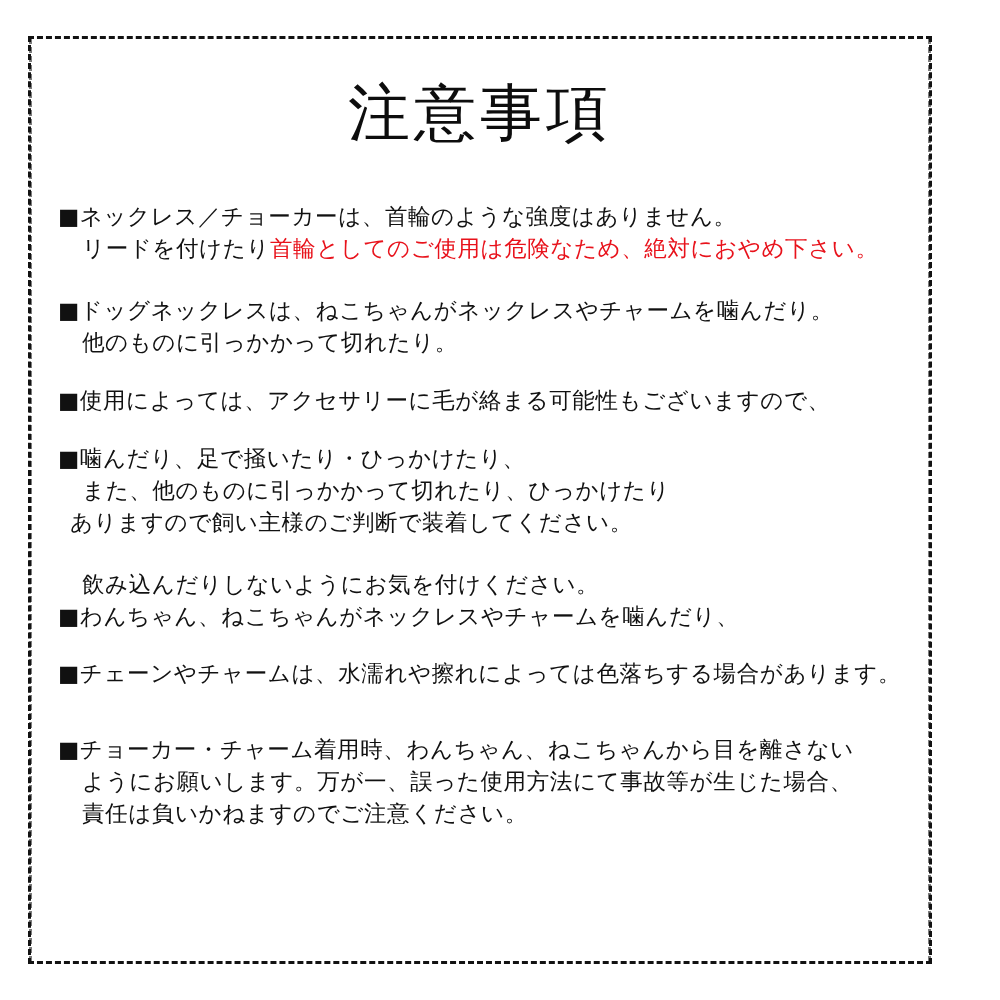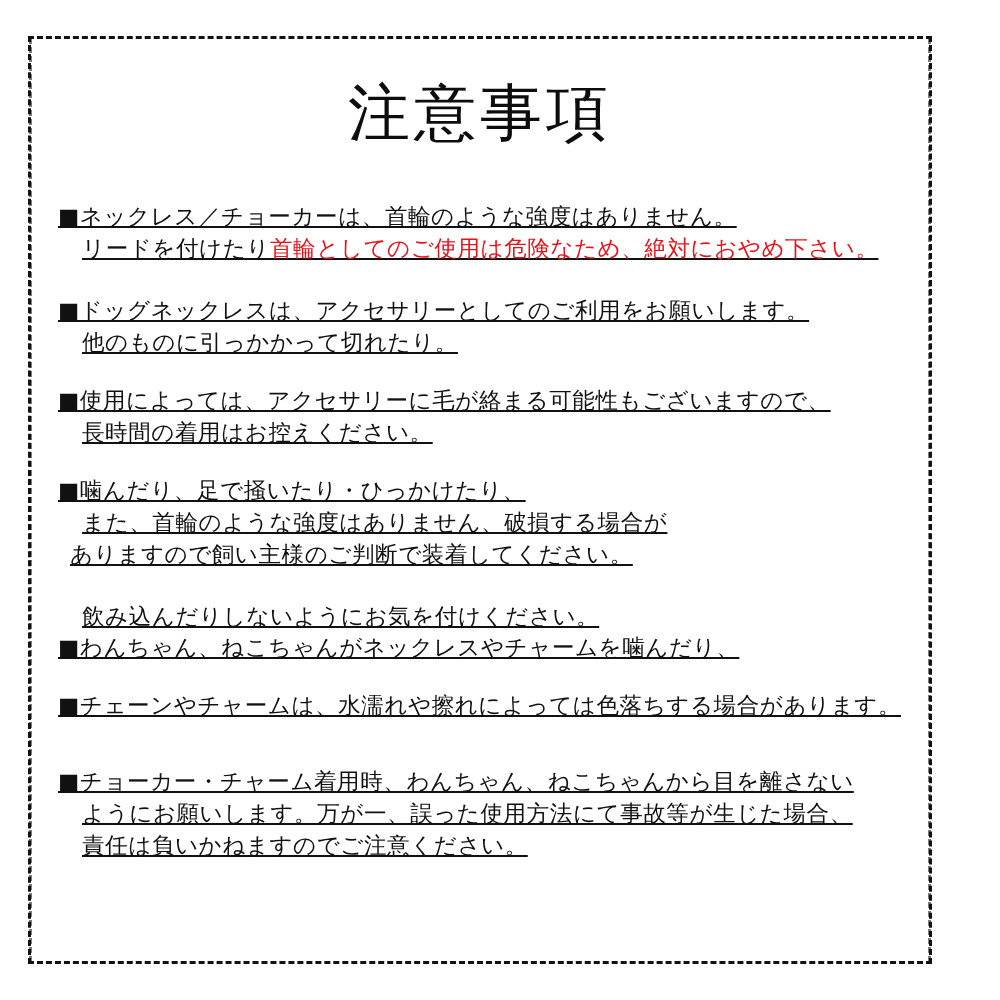--- a/index.html
+++ b/index.html
@@ -60,21 +60,20 @@
     font-size: 62px;
     line-height: 1.05;
     letter-spacing: 4px;
     font-weight: 400;
     margin: 18px 0 0 0;
     color: #0d0d0d;
   }
 
   .notes {
     margin-top: 56px;
-    text-decoration: underline;
   }
 
   .note {
     margin-bottom: 26px;
   }
 
   .note .line {
     font-size: 22.5px;
     line-height: 1.42;
     letter-spacing: 0.6px;
@@ -101,30 +100,29 @@
 <div class="page">
   <div class="frame"></div>
   <div class="content">
     <h1 class="title">注意事項</h1>
     <div class="notes">
         <div class="note">
           <div class="line"><span>■ネックレス／チョーカーは、首輪のような強度はありません。</span></div>
           <div class="line indent-1"><span>リードを付けたり</span><span class="warn" style="color: rgb(232, 18, 27);">首輪としてのご使用は危険なため、絶対におやめ下さい。</span></div>
         </div>
         <div class="note">
-          <div class="line"><span>■ドッグネックレスは、アクセサリーとしてのご利用をお願いします。</span></div>
+          <div class="line"><span>■ドッグネックレスは、ねこちゃんがネックレスやチャームを噛んだり。</span></div>
           <div class="line indent-1"><span>他のものに引っかかって切れたり。</span></div>
         </div>
         <div class="note">
           <div class="line"><span>■使用によっては、アクセサリーに毛が絡まる可能性もございますので、</span></div>
-          <div class="line indent-1"><span>長時間の着用はお控えください。</span></div>
         </div>
         <div class="note">
           <div class="line"><span>■噛んだり、足で掻いたり・ひっかけたり、</span></div>
-          <div class="line indent-1"><span>また、首輪のような強度はありません、破損する場合が</span></div>
+          <div class="line indent-1"><span>また、他のものに引っかかって切れたり、ひっかけたり</span></div>
           <div class="line indent-2"><span>ありますので飼い主様のご判断で装着してください。</span></div>
         </div>
         <div class="note">
           <div class="line indent-1"><span>飲み込んだりしないようにお気を付けください。</span></div>
           <div class="line"><span>■わんちゃん、ねこちゃんがネックレスやチャームを噛んだり、</span></div>
         </div>
         <div class="note">
           <div class="line"><span>■チェーンやチャームは、水濡れや擦れによっては色落ちする場合があります。</span></div>
         </div>
         <div class="note">

